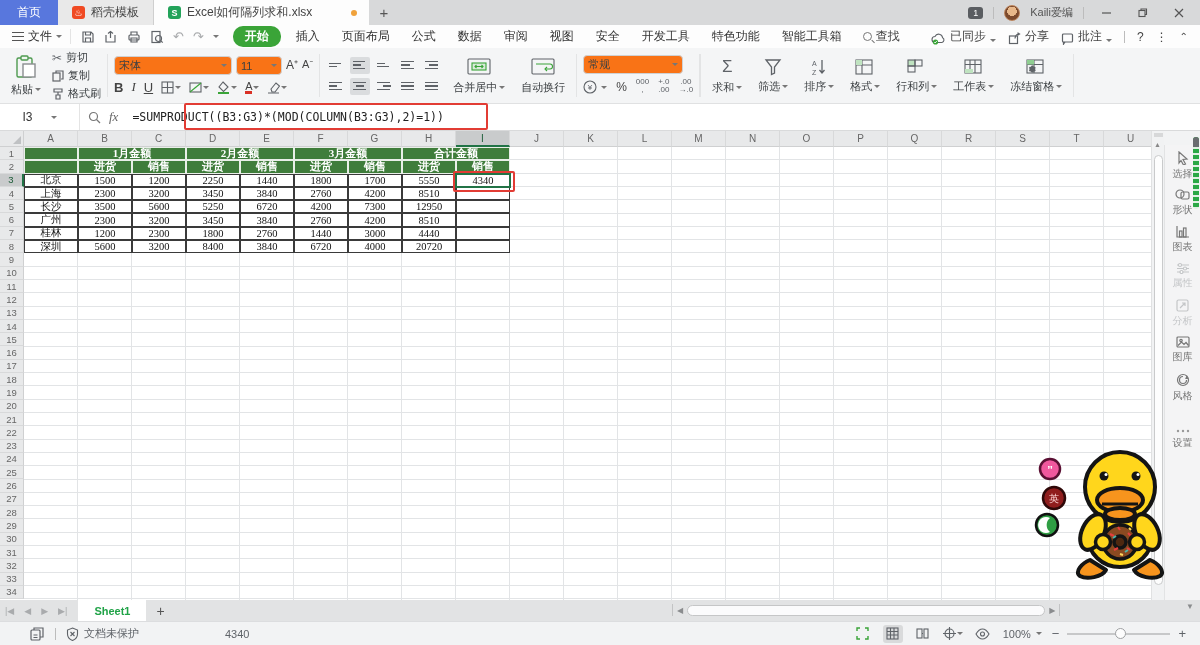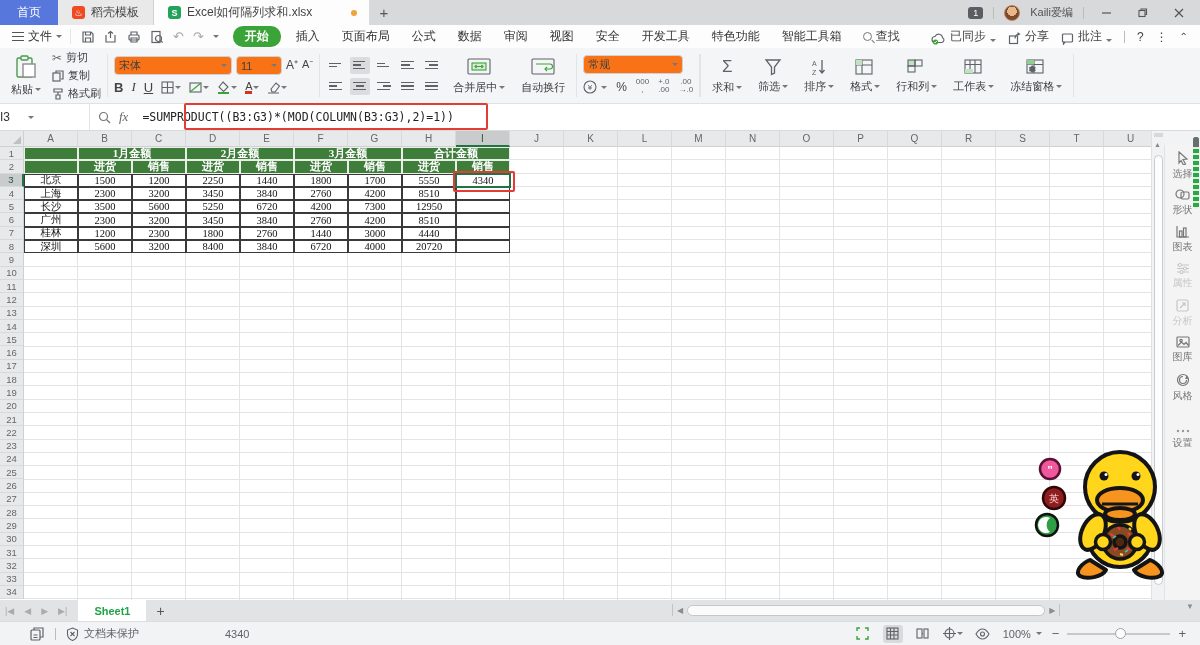--- a/index.html
+++ b/index.html
@@ -54,21 +54,21 @@
   .alignwrap { display:flex; flex-direction:column; gap:4px; justify-content:center; }
   .alignrow { display:flex; gap:4px; }
   .al { width:20px; height:17px; border-radius:2px; display:flex; flex-direction:column; justify-content:center; gap:2px; padding:0 3px; }
   .al.on { background:#dadcde; }
   .al i { display:block; height:1.4px; background:#5f6368; }
   .tinytxt { font-size:8px; line-height:8px; color:#5f6368; text-align:center; }
   .numicons { display:flex; align-items:flex-end; gap:9px; padding-bottom:2px; }
 
   
   #fbar { position:absolute; left:0; top:104px; width:1200px; height:27px; background:#fff; border-bottom:1px solid #d9dadb; display:flex; align-items:center; }
-  #namebox { width:90px; height:100%; border-right:1px solid #e4e4e4; display:flex; align-items:center; gap:18px; font-size:12px; color:#333; }
+  #namebox { width:80px; height:100%; border-right:1px solid #e4e4e4; display:flex; align-items:center; justify-content:center; gap:18px; font-size:12px; color:#333; }
   #fx-zone { display:flex; align-items:center; gap:8px; padding:0 8px; color:#666; }
   .fx { font-family:"Liberation Serif",serif; font-style:italic; font-size:13px; }
   #formula-text { font-family:"DejaVu Sans Mono",monospace; font-size:11.5px; color:#222; padding-left:6px; }
   .redbox { position:absolute; border:2px solid #e23c34; border-radius:2px; pointer-events:none; z-index:60; }
 
   
   #gridwrap { position:absolute; left:0; top:131px; width:1151px; height:469px; background:#fff; overflow:hidden; }
   #corner { position:absolute; left:0; top:0; width:24px; height:16px; background:#e8e9ea; border-right:1px solid #cfd0d1; border-bottom:1px solid #cfd0d1; }
   #corner:after { content:""; position:absolute; right:2px; bottom:2px; border-left:8px solid transparent; border-bottom:8px solid #bfc1c3; }
   #colheads { position:absolute; left:24px; top:0; height:16px; display:flex; }

